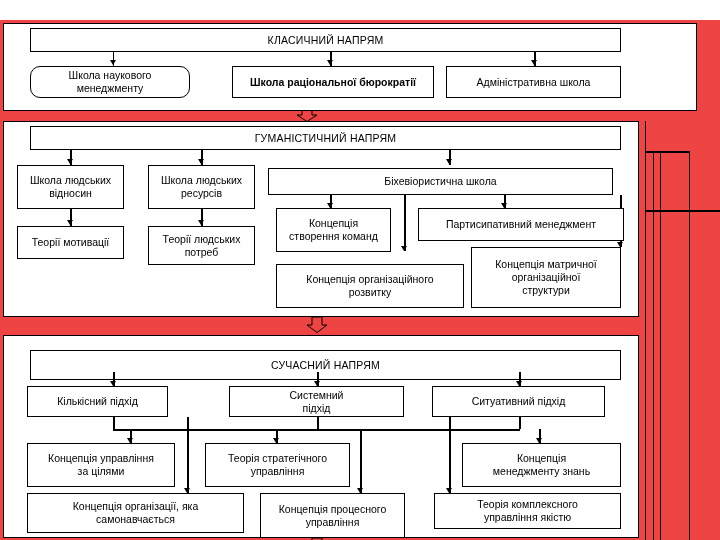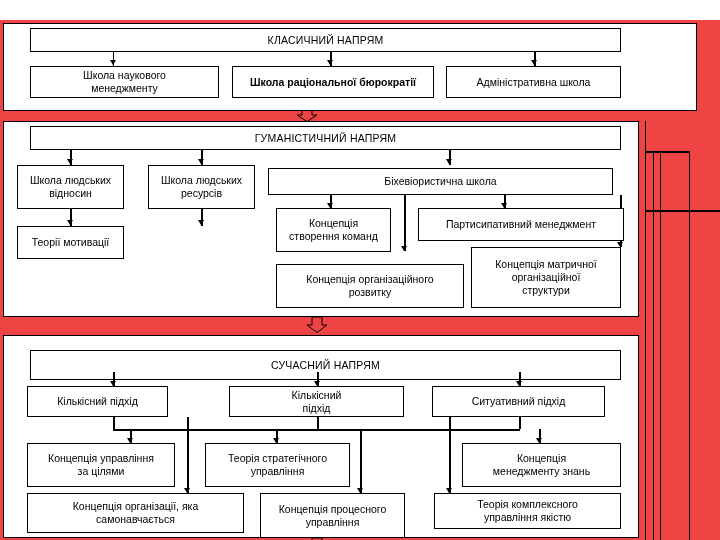--- a/index.html
+++ b/index.html
@@ -61,21 +61,21 @@
 
   <div class="abs vline" style="left:113px;top:32px;height:14px;"></div>
   <div class="abs ahead" style="left:110px;top:40px;"></div>
 
   <div class="abs vline thick" style="left:330px;top:32px;height:14px;"></div>
   <div class="abs ahead" style="left:327px;top:40px;"></div>
 
   <div class="abs vline thick" style="left:534px;top:32px;height:14px;"></div>
   <div class="abs ahead" style="left:531px;top:40px;"></div>
 
-  <div class="abs box txt" style="left:30px;top:46px;width:189px;height:32px;">Школа наукового
+  <div class="abs box txt" style="left:30px;top:46px;width:160px;height:32px;border-radius:10px;">Школа наукового
 менеджменту</div>
   <div class="abs box txt" style="left:232px;top:46px;width:202px;height:32px;font-weight:bold;">Школа раціональної бюрократії</div>
   <div class="abs box txt" style="left:446px;top:46px;width:175px;height:32px;">Адміністративна школа</div>
 
   <div class="abs hollow" style="left:296px;top:90px;width:22px;height:12px;">
     <svg width="22" height="12" viewBox="0 0 22 12">
       <polygon points="6,0 16,0 16,5 21,5 11,11.5 1,5 6,5" fill="none" stroke="#000" stroke-width="1"></polygon>
     </svg>
   </div>
 
@@ -98,20 +98,22 @@
 ресурсів</div>
   <div class="abs box txt" style="left:268px;top:148px;width:345px;height:27px;">Біхевіористична школа</div>
 
   <div class="abs vline thick" style="left:70px;top:189px;height:17px;"></div>
   <div class="abs ahead" style="left:67px;top:200px;"></div>
 
   <div class="abs vline thick" style="left:201px;top:189px;height:17px;"></div>
   <div class="abs ahead" style="left:198px;top:200px;"></div>
 
   <div class="abs box txt" style="left:17px;top:206px;width:107px;height:33px;">Теорії мотивації</div>
+  <div class="abs box txt" style="left:148px;top:206px;width:107px;height:39px;">Теорії людських
+потреб</div>
 
   <div class="abs vline thick" style="left:330px;top:175px;height:13px;"></div>
   <div class="abs ahead" style="left:327px;top:183px;"></div>
 
   <div class="abs vline thick" style="left:404px;top:175px;height:56px;"></div>
   <div class="abs ahead" style="left:401px;top:226px;"></div>
 
   <div class="abs vline thick" style="left:504px;top:175px;height:13px;"></div>
   <div class="abs ahead" style="left:501px;top:183px;"></div>
 
@@ -140,21 +142,21 @@
   <div class="abs vline thick" style="left:113px;top:352px;height:14px;"></div>
   <div class="abs ahead" style="left:110px;top:361px;"></div>
 
   <div class="abs vline thick" style="left:317px;top:352px;height:14px;"></div>
   <div class="abs ahead" style="left:314px;top:361px;"></div>
 
   <div class="abs vline thick" style="left:519px;top:352px;height:14px;"></div>
   <div class="abs ahead" style="left:516px;top:361px;"></div>
 
   <div class="abs box txt" style="left:27px;top:366px;width:141px;height:31px;">Кількісний підхід</div>
-  <div class="abs box txt" style="left:229px;top:366px;width:175px;height:31px;">Кількісний
+  <div class="abs box txt" style="left:229px;top:366px;width:175px;height:31px;">Системний
 підхід</div>
   <div class="abs box txt" style="left:432px;top:366px;width:173px;height:31px;">Ситуативний підхід</div>
 
   <div class="abs vline thick" style="left:113px;top:397px;height:12px;"></div>
   <div class="abs vline thick" style="left:317px;top:397px;height:12px;"></div>
   <div class="abs vline thick" style="left:519px;top:397px;height:12px;"></div>
   <div class="abs hline thick" style="left:113px;top:409px;width:407px;"></div>
 
   <div class="abs vline thick" style="left:130px;top:409px;height:14px;"></div>
   <div class="abs ahead" style="left:127px;top:418px;"></div>

